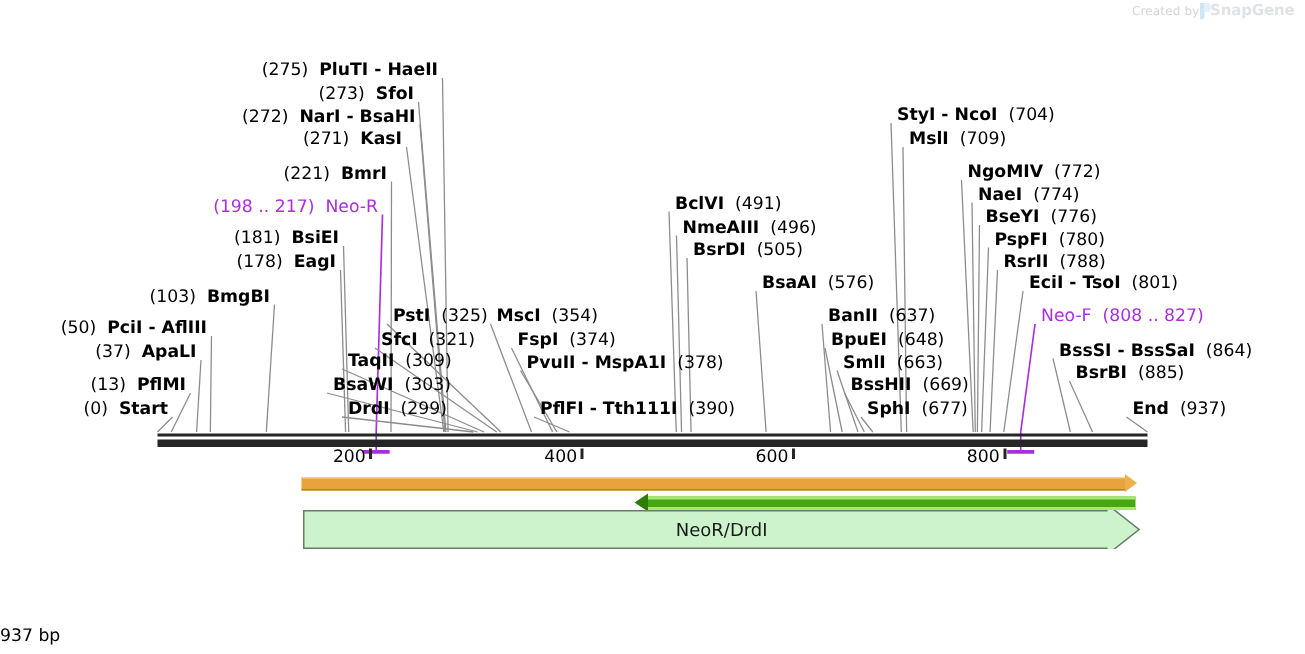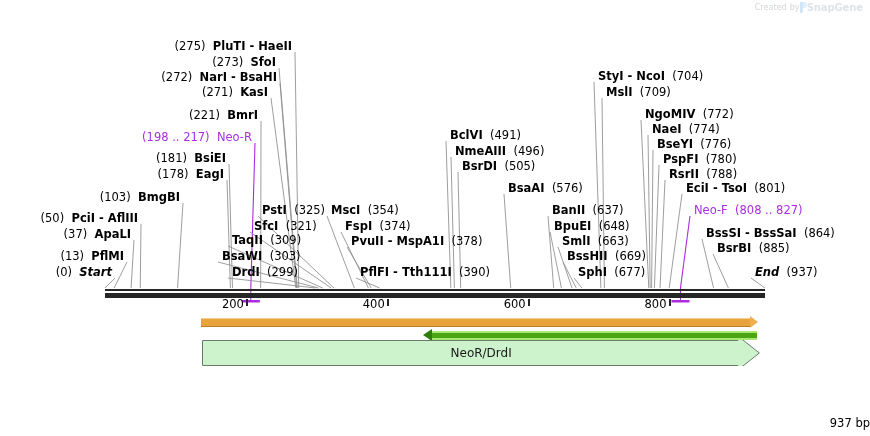--- a/index.html
+++ b/index.html
@@ -19,21 +19,21 @@
 
   
   .lbl{position:absolute;white-space:nowrap;font-size:11.5px;color:#000;line-height:11px;}
   .lbl .pos{font-weight:normal;color:#000;}
   .lbl .enz{font-weight:bold;}
   .lbl .dash{font-weight:bold;}
   .lbl.rt{transform:translateX(-100%);}
   .lbl.feat{color:#aa2ee0;}
   .lbl.feat .enz{font-weight:normal;}
   .lbl.feat .pos{color:#aa2ee0;}
-  .lbl.term .enz{font-style:italic;font-weight:bold;}
+  .lbl.term .enz{font-weight:bold;}
 
   
   #leaders{position:absolute;left:0;top:0;width:870px;height:436px;}
 
   
   .bb-thin{position:absolute;left:105px;top:289px;width:660px;height:2px;background:#262626;}
   .bb-thick{position:absolute;left:105px;top:293px;width:660px;height:5px;background:#262626;}
 
   .tick{position:absolute;width:2px;height:7px;background:#262626;top:299px;}
   .ticklabel{position:absolute;top:297px;font-size:11.5px;color:#000;
@@ -55,21 +55,21 @@
   
   .bigarrow{position:absolute;}
   .bigarrow svg{display:block;}
   .bigarrow .txt{position:absolute;left:0;top:0;width:100%;height:100%;
                  display:flex;align-items:center;justify-content:center;
                  font-size:12px;color:#1a1a1a;}
 
   
   .title{position:absolute;width:100%;text-align:center;font-size:14px;font-weight:bold;
          color:#000;letter-spacing:.2px;}
-  .subtitle{position:absolute;width:100%;text-align:right;font-size:11.5px;color:#000;}
+  .subtitle{position:absolute;width:100%;text-align:left;font-size:11.5px;color:#000;}
 </style>
 </head>
 <body>
 
 <div id="stage">
 
   <div class="watermark">
     <span>Created by</span>
     <span class="wm-logo">
         <i class="a"></i>

